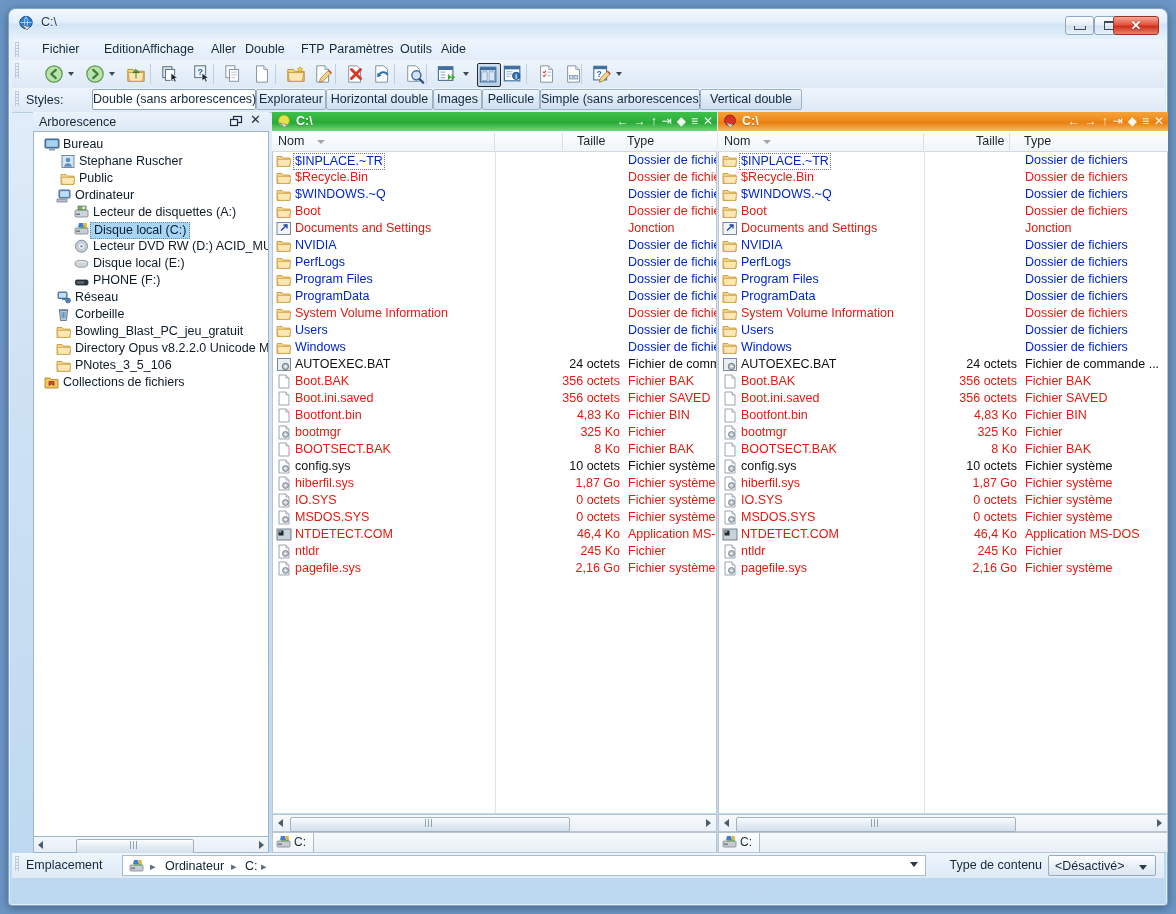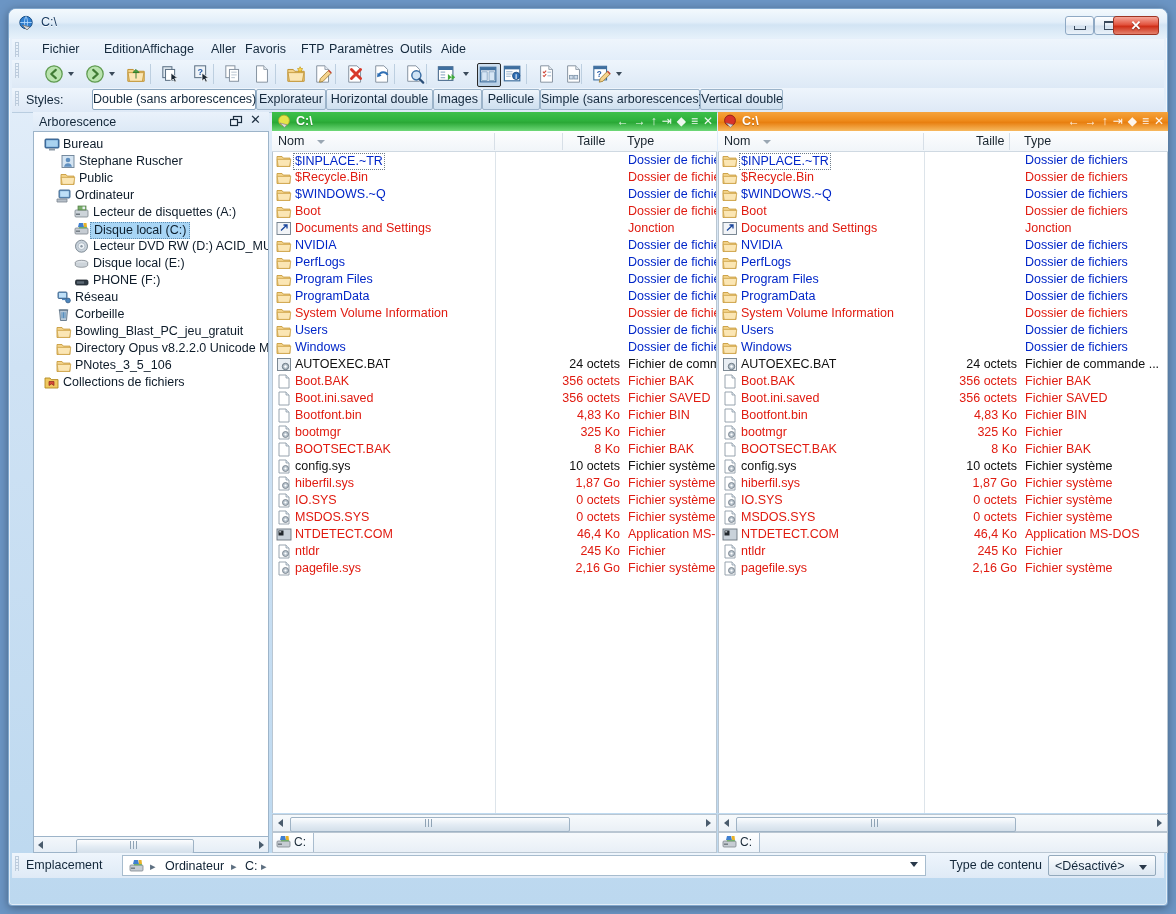--- a/index.html
+++ b/index.html
@@ -197,21 +197,21 @@
       </div>
   </div>
 
   <div id="menubar">
     <div class="gripper"></div>
     <div id="menu-items">
         <div class="menuitem" style="left: 30px;">Fichier</div>
         <div class="menuitem" style="left: 92px;">Edition</div>
         <div class="menuitem" style="left: 130px;">Affichage</div>
         <div class="menuitem" style="left: 199px;">Aller</div>
-        <div class="menuitem" style="left: 233px;">Favoris</div>
+        <div class="menuitem" style="left: 233px;">Double</div>
         <div class="menuitem" style="left: 289px;">FTP</div>
         <div class="menuitem" style="left: 317px;">Paramètres</div>
         <div class="menuitem" style="left: 388px;">Outils</div>
         <div class="menuitem" style="left: 429px;">Aide</div>
       </div>
   </div>
 
   <div id="toolbar">
     <div class="gripper"></div>
     <div id="toolbar-items">
@@ -364,21 +364,21 @@
   <div id="stylesbar">
     <div class="gripper"></div>
     <div id="styles-label">Styles:</div>
     <div id="styles-items">
         <div class="stylebtn active" style="left: 80px; width: 164px;">Double (sans arborescences)</div>
         <div class="stylebtn" style="left: 244px; width: 70px;">Explorateur</div>
         <div class="stylebtn" style="left: 314px; width: 107px;">Horizontal double</div>
         <div class="stylebtn" style="left: 421px; width: 49px;">Images</div>
         <div class="stylebtn" style="left: 470px; width: 58px;">Pellicule</div>
         <div class="stylebtn" style="left: 528px; width: 160px;">Simple (sans arborescences)</div>
-        <div class="stylebtn" style="left: 688px; width: 83px;">Vertical double</div>
+        <div class="stylebtn" style="left: 688px; width: 102px;">Vertical double</div>
       </div>
   </div>
 
   <div id="content">
 
     <div id="treepanel">
       <div id="tree-header">
         <div id="tree-title">Arborescence</div>
         <svg id="tree-float" viewBox="0 0 13 12">
           <rect x="3.5" y="1.5" width="8" height="6" fill="none" stroke="#1a2c3e" stroke-width="1.2"></rect>

